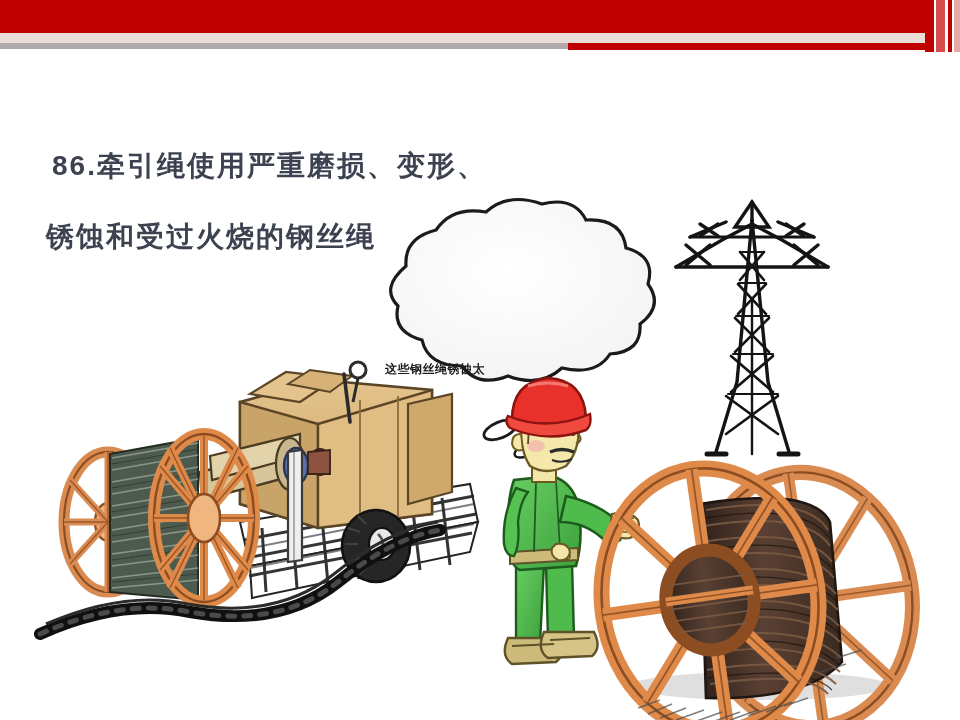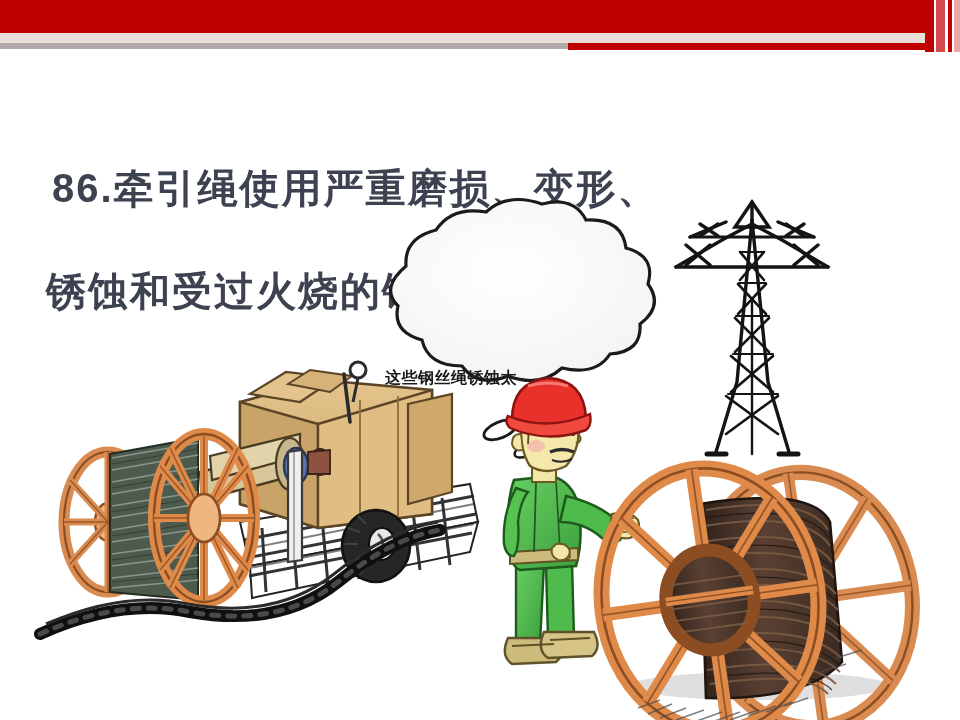--- a/index.html
+++ b/index.html
@@ -51,21 +51,21 @@
   .vs5 { left: 948px; width: 4px;  background: #c00000; }
   .vs6 { left: 952px; width: 2px;  background: #ffffff; }
   .vs7 { left: 954px; width: 6px;  background: #e8a9a9; }
 
   
   #title {
     position: absolute;
     left: 52px; top: 112px;
     width: 640px;
     color: #3d4251;
-    font-size: 40px;
+    font-size: 28px;
     line-height: 1.28;
     font-weight: bold;
     letter-spacing: 2px;
     white-space: pre-line;
   }
   #title .line1 { display: block; }
   #title .line2 { display: block; margin-left: -6px; }
 
   
   #artwork {
@@ -73,21 +73,21 @@
     width: 960px; height: 668px;
   }
   #art-svg { display: block; width: 960px; height: 668px; }
 
   
   #bubble-text {
     position: absolute;
     left: 385px; top: 293px;
     width: 210px;
     color: #1b1b1b;
-    font-size: 16px;
+    font-size: 12px;
     font-weight: bold;
     line-height: 1.35;
     letter-spacing: 0.5px;
     text-align: left;
     white-space: pre-line;
   }
 </style>
 </head>
 <body>
 

